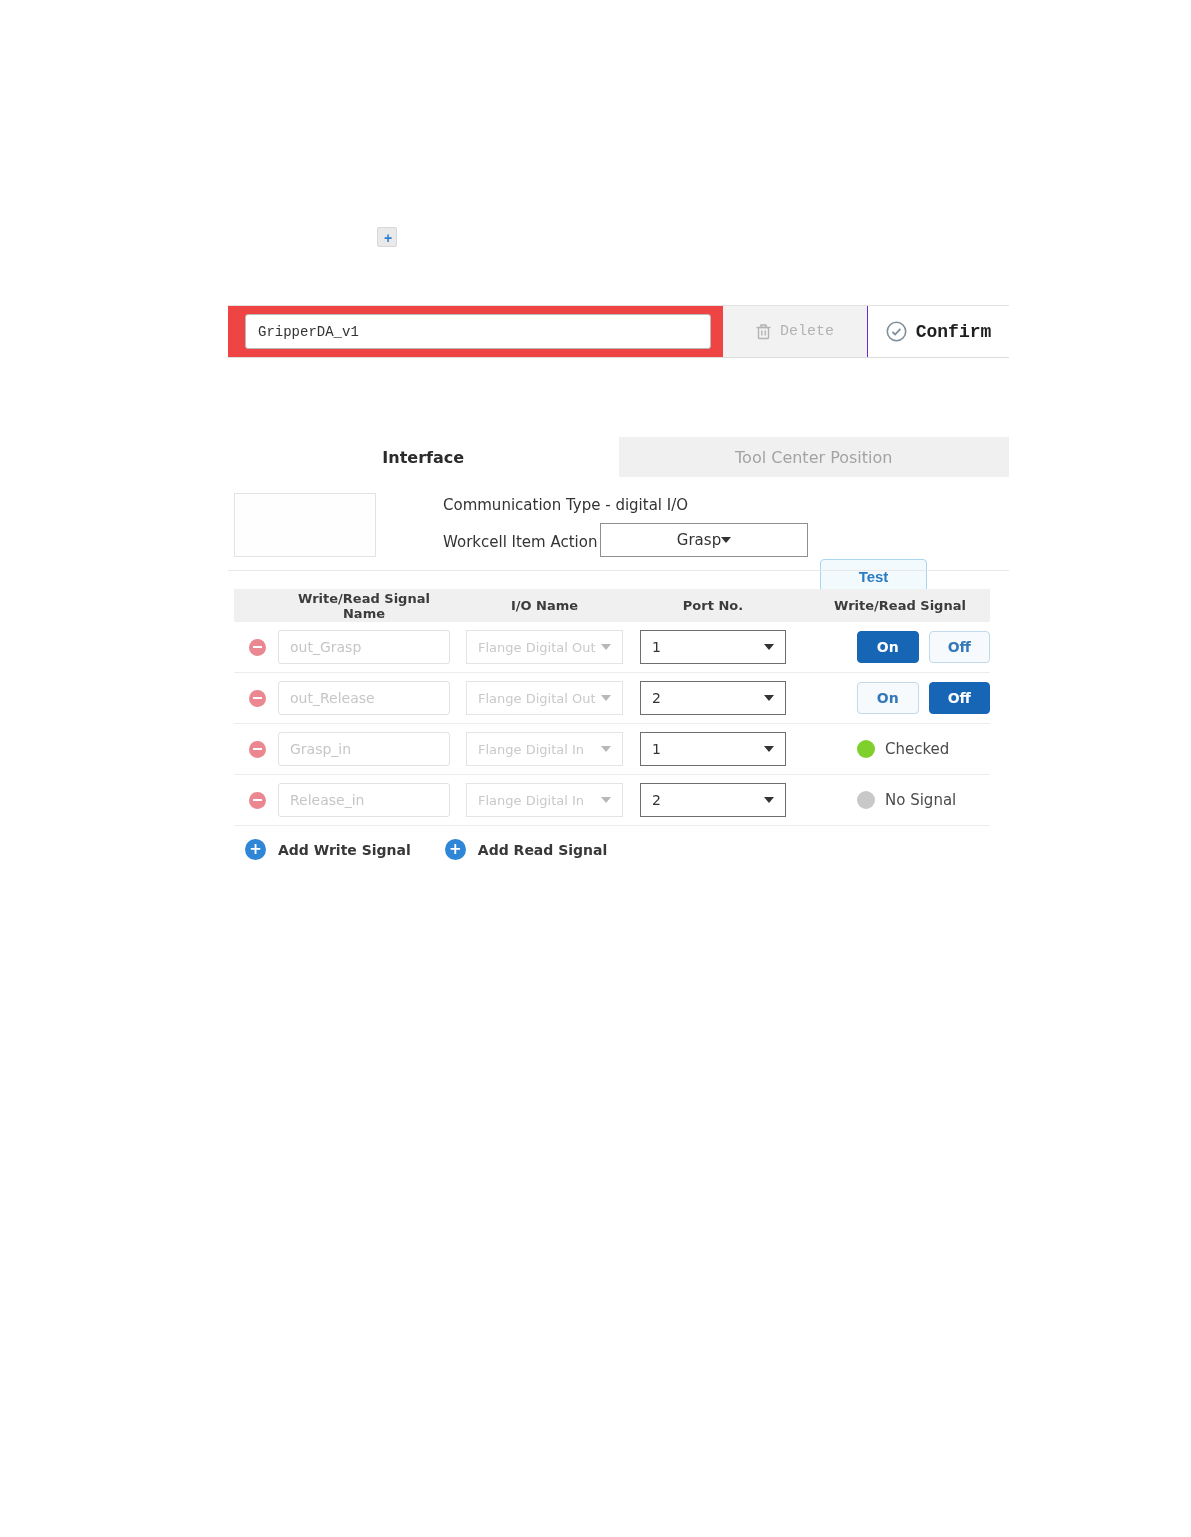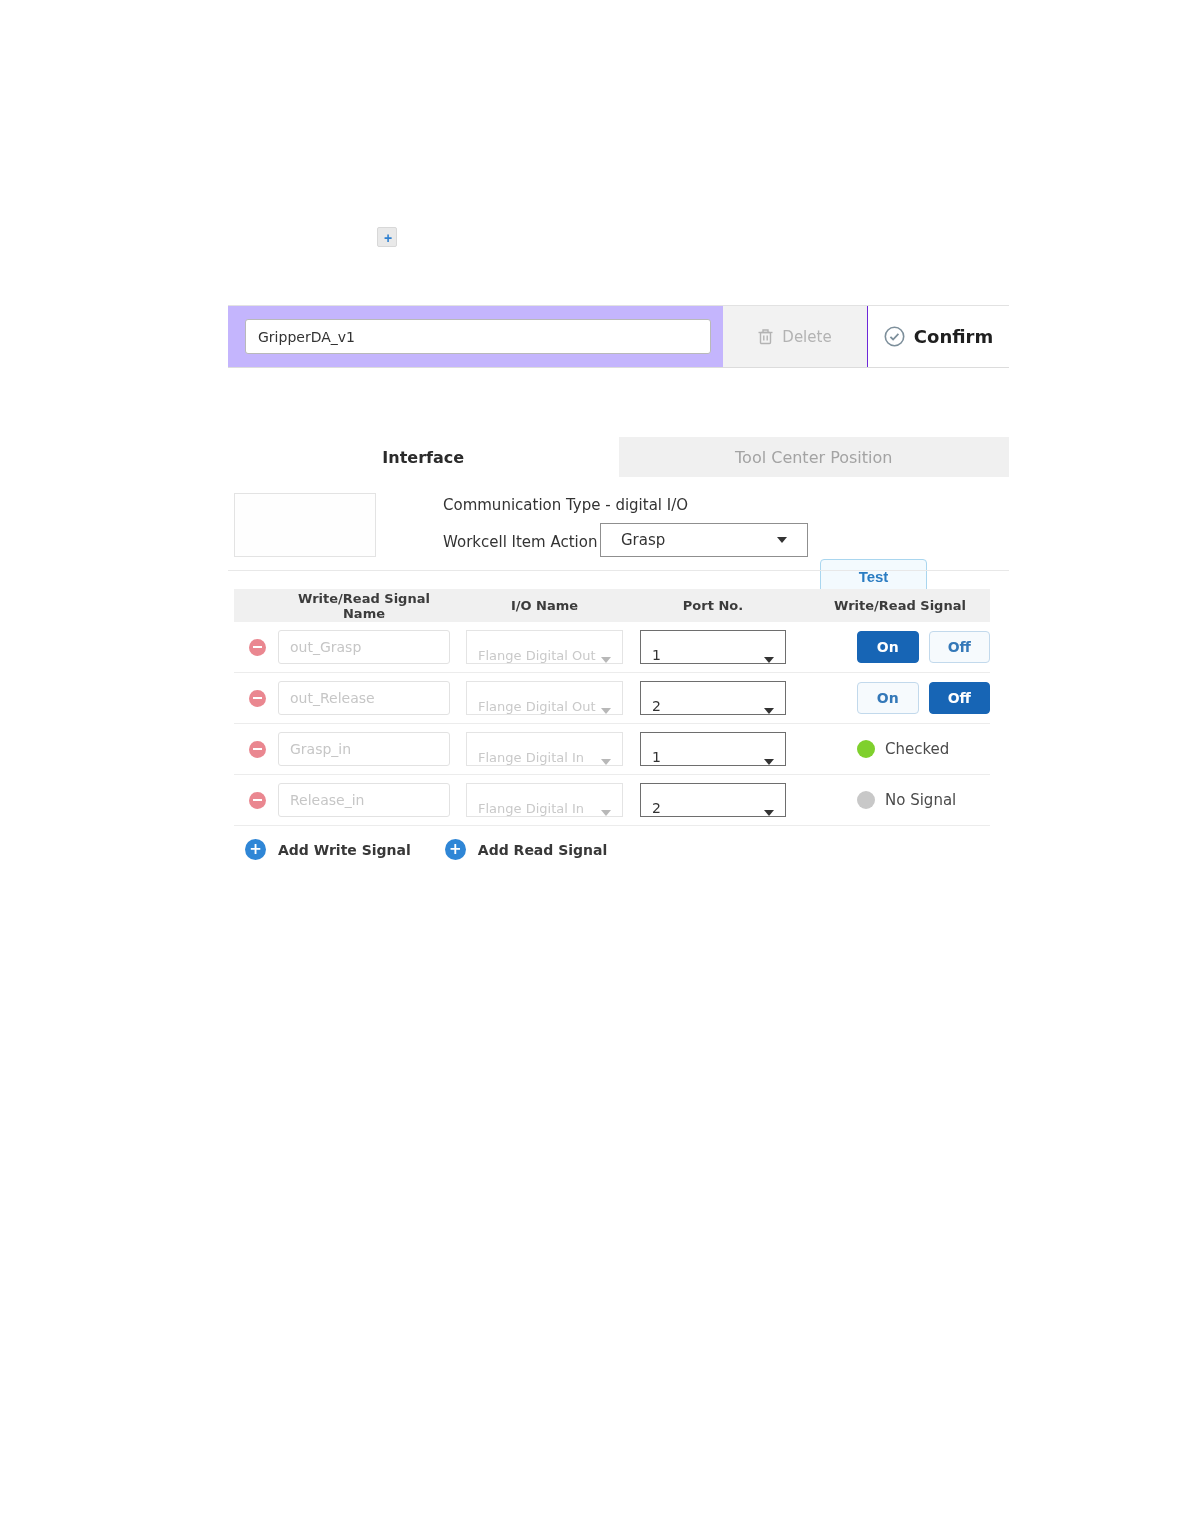--- a/index.html
+++ b/index.html
@@ -5,23 +5,23 @@
   html,body { margin:0; padding:0; background:#fff; }
   body { font-family:"DejaVu Sans","Liberation Sans",sans-serif; }
   .page { position:relative; width:1191px; height:1537px; background:#fff; overflow:hidden; }
 
   
   .plus-mini { position:absolute; left:377px; top:227px; width:20px; height:20px;
     background:#e9e9e9; border:1px solid #d8d8d8; border-radius:2px;
     color:#2f80d0; font-size:14px; font-weight:bold; line-height:18px; text-align:center; cursor:pointer; }
 
   
-  .header-bar { position:absolute; left:228px; top:305px; width:781px; height:63px;
-    border-top:1px solid #e2e2e2; border-bottom:1px solid #dcdcdc; background:#c4b5fd;
-    display:flex; align-items:center; box-sizing:border-box; }
+  .header-bar { position:absolute; left:228px; top:305px; width:781px; height:53px;
+    border-top:1px solid #e2e2e2; border-bottom:1px solid #dcdcdc; background:#ef4444;
+    display:flex; align-items:center; box-sizing:border-box;font-family:Liberation Mono, monospace; }
   .name-input { margin-left:17px; width:440px; height:33px; border:1px solid #b9b9b9;
     border-radius:3px; padding:0 12px; font-size:14px; color:#333; outline:none;
     font-family:inherit; }
   .header-actions { margin-left:auto; display:flex; height:100%; }
   .hdr-btn { display:flex; align-items:center; justify-content:center; gap:9px; height:100%;
     box-sizing:border-box; cursor:pointer; }
   .delete-btn { width:144px; background:#f2f2f2; color:#b3b3b3; font-size:15px; }
   .confirm-btn { width:142px; background:#fff; border-left:1px solid #6d28d9;
     color:#1f1f1f; font-size:18px; font-weight:bold; }
 
@@ -31,21 +31,21 @@
   .tab.active { background:#fff; color:#2b2b2b; font-weight:bold; }
   .tab.inactive { background:#f0f0f0; color:#a3a3a3; }
 
   
   .thumb { position:absolute; left:234px; top:493px; width:142px; height:64px;
     border:1px solid #e3e3e3; background:#fefefe; box-sizing:border-box; }
   .comm-line { position:absolute; left:443px; top:496px; font-size:15px; color:#333; }
   .wk-label { position:absolute; left:443px; top:533px; font-size:15px; color:#333; }
   .action-select { position:absolute; left:600px; top:523px; width:208px; height:34px;
     border:1px solid #8f8f8f; background:#fff; box-sizing:border-box;
-    display:flex; align-items:center; justify-content:space-between; padding:0 20px;
+    display:flex; align-items:center; justify-content:center; padding:0 20px;
     font-size:15px; color:#333; cursor:pointer; }
   .test-btn { position:absolute; left:820px; top:523px; width:107px; height:34px;
     background:#f3fafe; border:1px solid #a9d6ef; border-radius:4px;
     color:#2a7cc2; font-size:15px; font-weight:bold; cursor:pointer;
     display:flex; align-items:center; justify-content:center;margin-top:36px; }
   .section-divider { position:absolute; left:228px; top:570px; width:781px; height:1px; background:#e8e8e8; }
 
   
   .caret { width:0; height:0; border-left:5px solid transparent; border-right:5px solid transparent;
     border-top:6px solid #333; }
@@ -61,21 +61,21 @@
   .hc1 { grid-column:2; } .hc2 { grid-column:4; } .hc3 { grid-column:6; } .hc4 { grid-column:8; }
 
   .row-minus { grid-column:1; width:17px; height:17px; margin-left:15px; border-radius:50%;
     background:#ea8790; position:relative; cursor:pointer; border:none; }
   .row-minus::after { content:""; position:absolute; left:4px; top:7.5px; width:9px; height:2px; background:#fff; }
 
   .sig-input { grid-column:2; height:34px; box-sizing:border-box; width:100%;
     border:1px solid #e2e2e2; border-radius:3px; padding:8px 11px; font-size:14px;
     color:#c6c6c6; background:#fff; outline:none; font-family:inherit; }
   .sig-select { height:34px; box-sizing:border-box; background:#fff;
-    display:flex; align-items:flex-end; justify-content:space-between; padding:0 11px;
+    display:flex; align-items:center; justify-content:space-between; padding:0 11px;
     font-size:13px; cursor:pointer; }
   .io-select { grid-column:4; border:1px solid #e4e4e4; color:#c9c9c9; }
   .port-select { grid-column:6; border:1px solid #6e6e6e; color:#333; font-size:14px; }
 
   .signal-cell { grid-column:8; display:flex; align-items:center; gap:10px;padding-left:47px; }
   .toggle-btn { width:79px; height:32px; border-radius:4px; font-size:14px; font-weight:bold;
     cursor:pointer; font-family:inherit; }
   .toggle-btn.lit { background:#1765b5; border:1px solid #1765b5; color:#fff; }
   .toggle-btn.dim { background:#f6fafd; border:1px solid #c2d9ec; color:#3478b8; }
   .status-dot { width:18px; height:18px; border-radius:50%; flex:none; }

